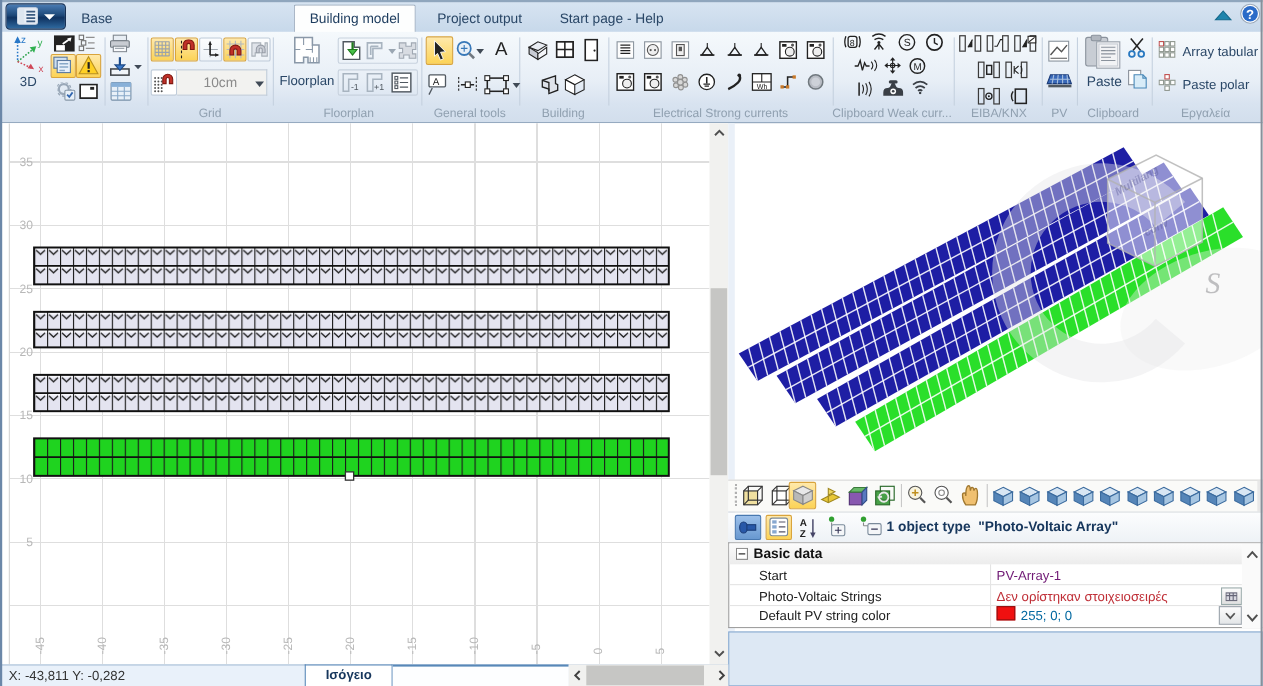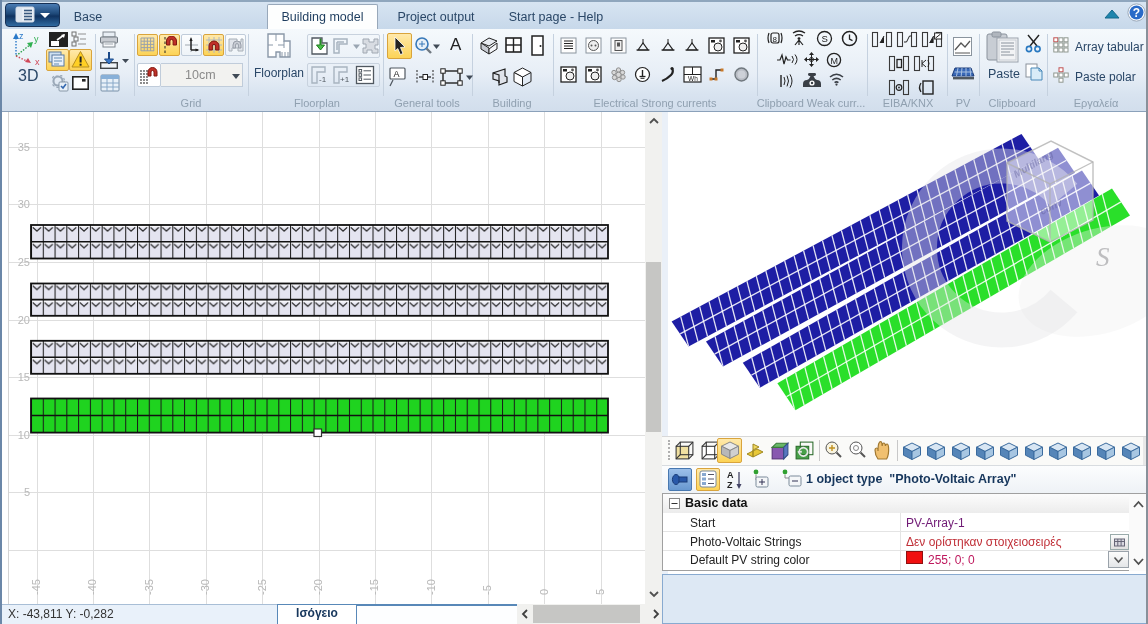--- a/index.html
+++ b/index.html
@@ -68,21 +68,21 @@
 <line x1="9" y1="25" x2="24" y2="13" stroke="#28a048" stroke-width="1.4"></line>
 <line x1="9" y1="25" x2="22" y2="31" stroke="#d04858" stroke-width="1.4"></line>
 </g>
 <polygon points="9,2 6,8 12,8" fill="#2878c8"></polygon>
 <polygon points="26,11 20,12 24,17" fill="#30b050"></polygon>
 <polygon points="24,32 18,31 21,27" fill="#d04858"></polygon>
 <text x="12" y="8" font-size="9" fill="#2878c8">z</text>
 <text x="27" y="11" font-size="9" fill="#30b050">y</text>
 <text x="28" y="34" font-size="9" fill="#d04858">x</text>
 </svg>
-<div class="abs" style="left:18px;top:67px;font-size:16px;color:#2a4767">3D</div>
+<div class="abs" style="left:18px;top:67px;font-size:12px;color:#2a4767">3D</div>
 <svg class="abs" style="left:49px;top:32px" width="19" height="15" viewBox="0 0 19 15">
       <rect width="19" height="15" fill="#222"></rect>
       <rect x="2" y="9" width="8" height="5" fill="#fff"></rect>
       <line x1="8" y1="8" x2="15" y2="3" stroke="#fff" stroke-width="1.6"></line>
       <polygon points="16,2 12,3 15,6" fill="#fff"></polygon>
     </svg>
 <svg class="abs" style="left:71px;top:31px" width="17" height="16" viewBox="0 0 17 16">
       <g fill="none" stroke="#707070">
         <rect x="1" y="1" width="4" height="4"></rect>
         <rect x="3" y="6" width="4" height="4"></rect>
@@ -1012,21 +1012,21 @@
 <div class="abs" style="left:685px;top:496px;font-size:12.5px;font-weight:bold;color:#111">Basic data</div>
 <div class="abs" style="left:663px;top:513px;width:466px;height:19px;border-bottom:1px solid #e4e4e4"></div>
 <div class="abs" style="left:663px;top:532px;width:466px;height:19px;border-bottom:1px solid #e4e4e4"></div>
 <div class="abs" style="left:900px;top:513px;width:1px;height:57px;background:#e4e4e4"></div>
 <div class="abs" style="left:690px;top:516px;font-size:12px;color:#222">Start</div>
 <div class="abs" style="left:690px;top:535px;font-size:12px;color:#222">Photo-Voltaic Strings</div>
 <div class="abs" style="left:690px;top:553px;font-size:12px;color:#222">Default PV string color</div>
 <div class="abs" style="left:906px;top:516px;font-size:12px;color:#701a75">PV-Array-1</div>
 <div class="abs" style="left:906px;top:535px;font-size:12px;color:#c03038">Δεν ορίστηκαν στοιχειοσειρές</div>
 <div class="abs" style="left:906px;top:551px;width:17px;height:13px;background:#f01010;border:1px solid #901010"></div>
-<div class="abs" style="left:928px;top:553px;font-size:12px;color:#be185d">255; 0; 0</div>
+<div class="abs" style="left:928px;top:553px;font-size:12px;color:#0369a1">255; 0; 0</div>
 <div class="abs" style="left:1110px;top:534px;width:19px;height:16px;background:linear-gradient(#fcfcfc,#e0e0e0);border:1px solid #9aa"></div>
 <svg class="abs" style="left:1114px;top:537px" width="11" height="10" viewBox="0 0 11 10">
       <rect x="0.5" y="2" width="10" height="7" fill="#d8d8e0" stroke="#667"></rect>
       <g stroke="#667">
         <line x1="0.5" y1="4.5" x2="10.5" y2="4.5"></line>
         <line x1="3.8" y1="2" x2="3.8" y2="9"></line>
         <line x1="7.1" y1="2" x2="7.1" y2="9"></line>
       </g>
     </svg>
 <div class="abs" style="left:1108px;top:551px;width:21px;height:17px;background:linear-gradient(#fcfcfc,#e4e6e8);border:1px solid #9aa2aa"></div>

